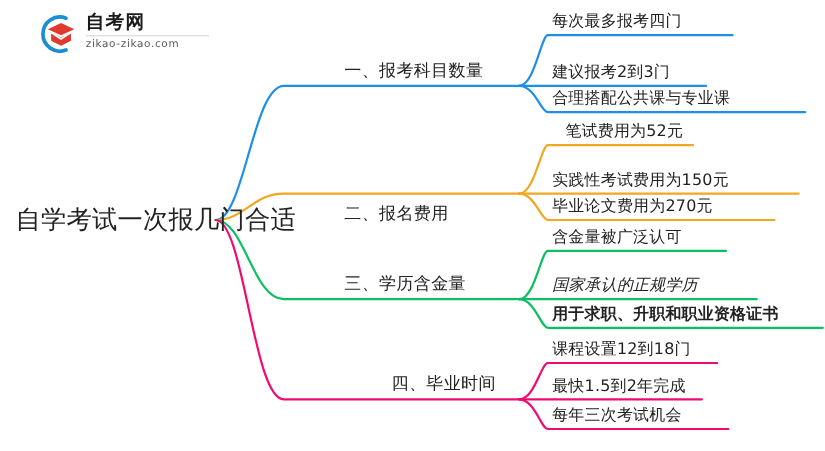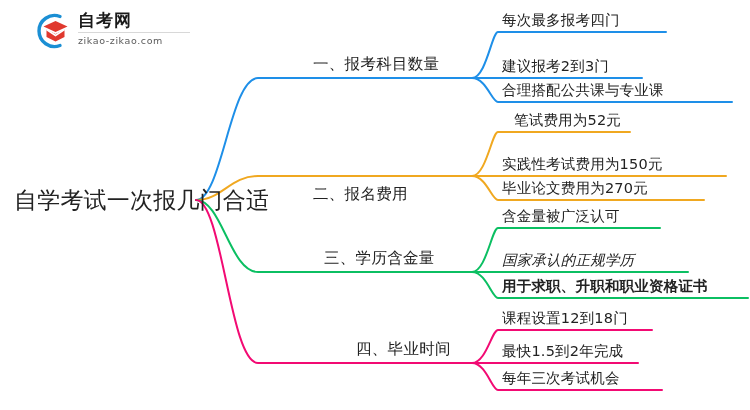--- a/index.html
+++ b/index.html
@@ -146,20 +146,20 @@
       <div class="node-label child-label" style="left: 502px; top: 57px; text-align: right;">建议报考2到3门</div>
       <div class="node-label child-label" style="left: 502px; top: 81px;">合理搭配公共课与专业课</div>
       <div class="node-label branch-label" style="left: 313px; top: 54px;">一、报考科目数量</div>
       <div class="node-label child-label" style="left: 502px; top: 111px; margin-left: 12px;">笔试费用为52元</div>
       <div class="node-label child-label" style="left: 502px; top: 155px;">实践性考试费用为150元</div>
       <div class="node-label child-label" style="left: 502px; top: 179px;">毕业论文费用为270元</div>
       <div class="node-label branch-label" style="left: 313px; top: 152px; margin-top: 32px;">二、报名费用</div>
       <div class="node-label child-label" style="left: 502px; top: 207px;">含金量被广泛认可</div>
       <div class="node-label child-label" style="left: 502px; top: 251px; font-style: italic;">国家承认的正规学历</div>
       <div class="node-label child-label" style="left: 502px; top: 277px; font-weight: bold;">用于求职、升职和职业资格证书</div>
-      <div class="node-label branch-label" style="left: 324px; top: 248px;">三、学历含金量</div>
+      <div class="node-label branch-label" style="left: 313px; top: 248px;">三、学历含金量</div>
       <div class="node-label child-label" style="left: 502px; top: 309px;">课程设置12到18门</div>
       <div class="node-label child-label" style="left: 502px; top: 342px;">最快1.5到2年完成</div>
       <div class="node-label child-label" style="left: 502px; top: 369px; text-align: right;">每年三次考试机会</div>
       <div class="node-label branch-label" style="left: 313px; top: 339px; margin-left: 43px;">四、毕业时间</div>
     </div>
 
 </div>
 
 </body></html>

